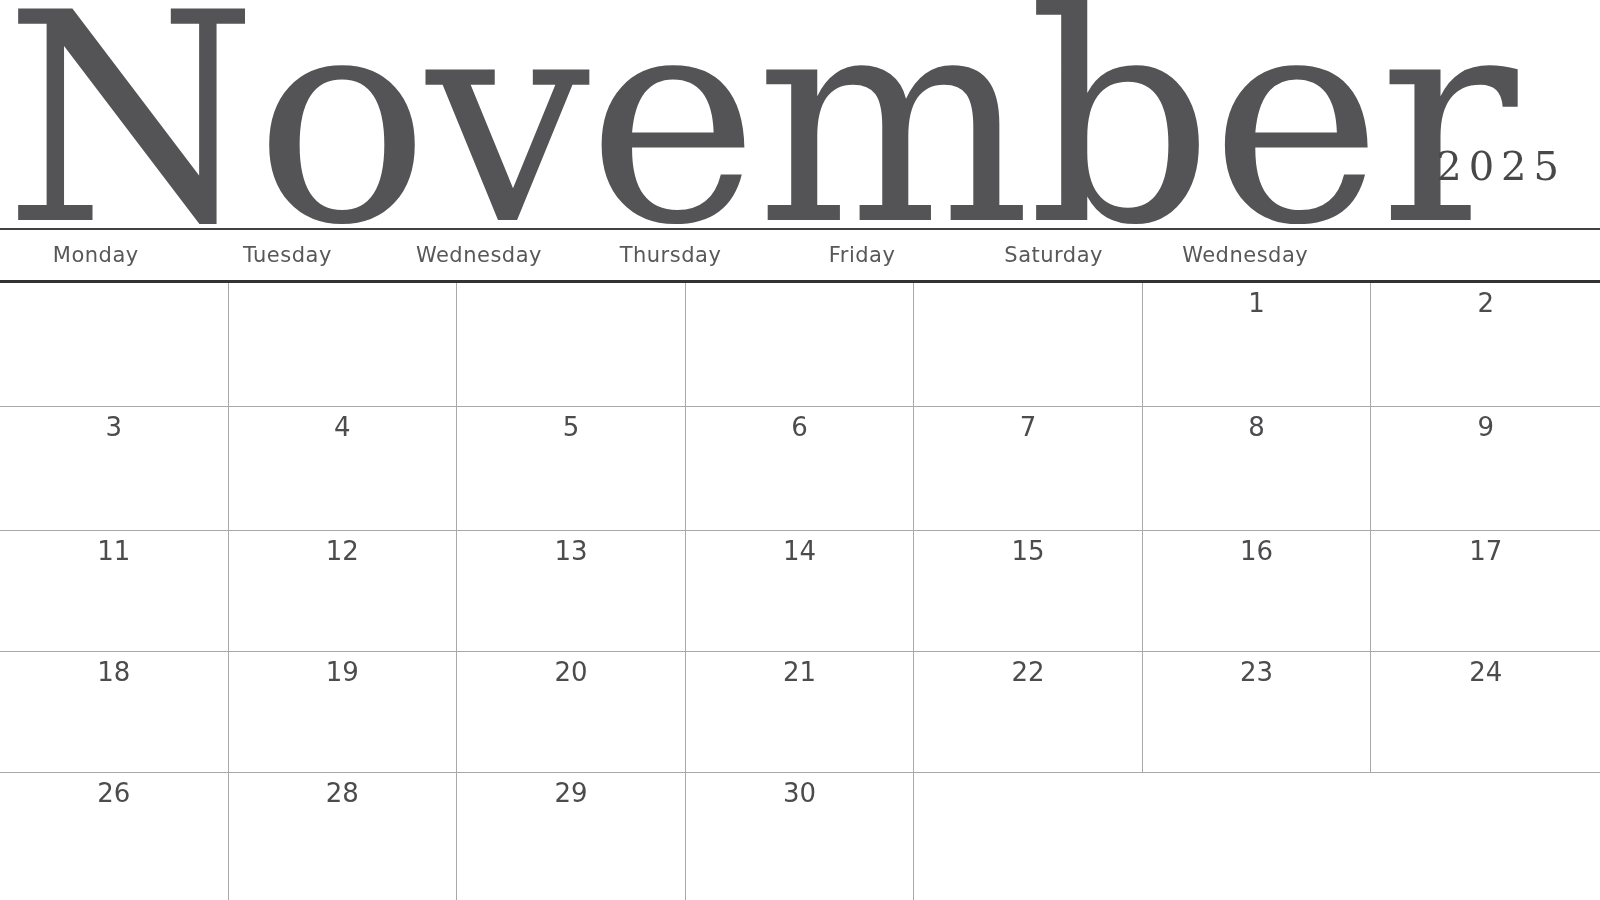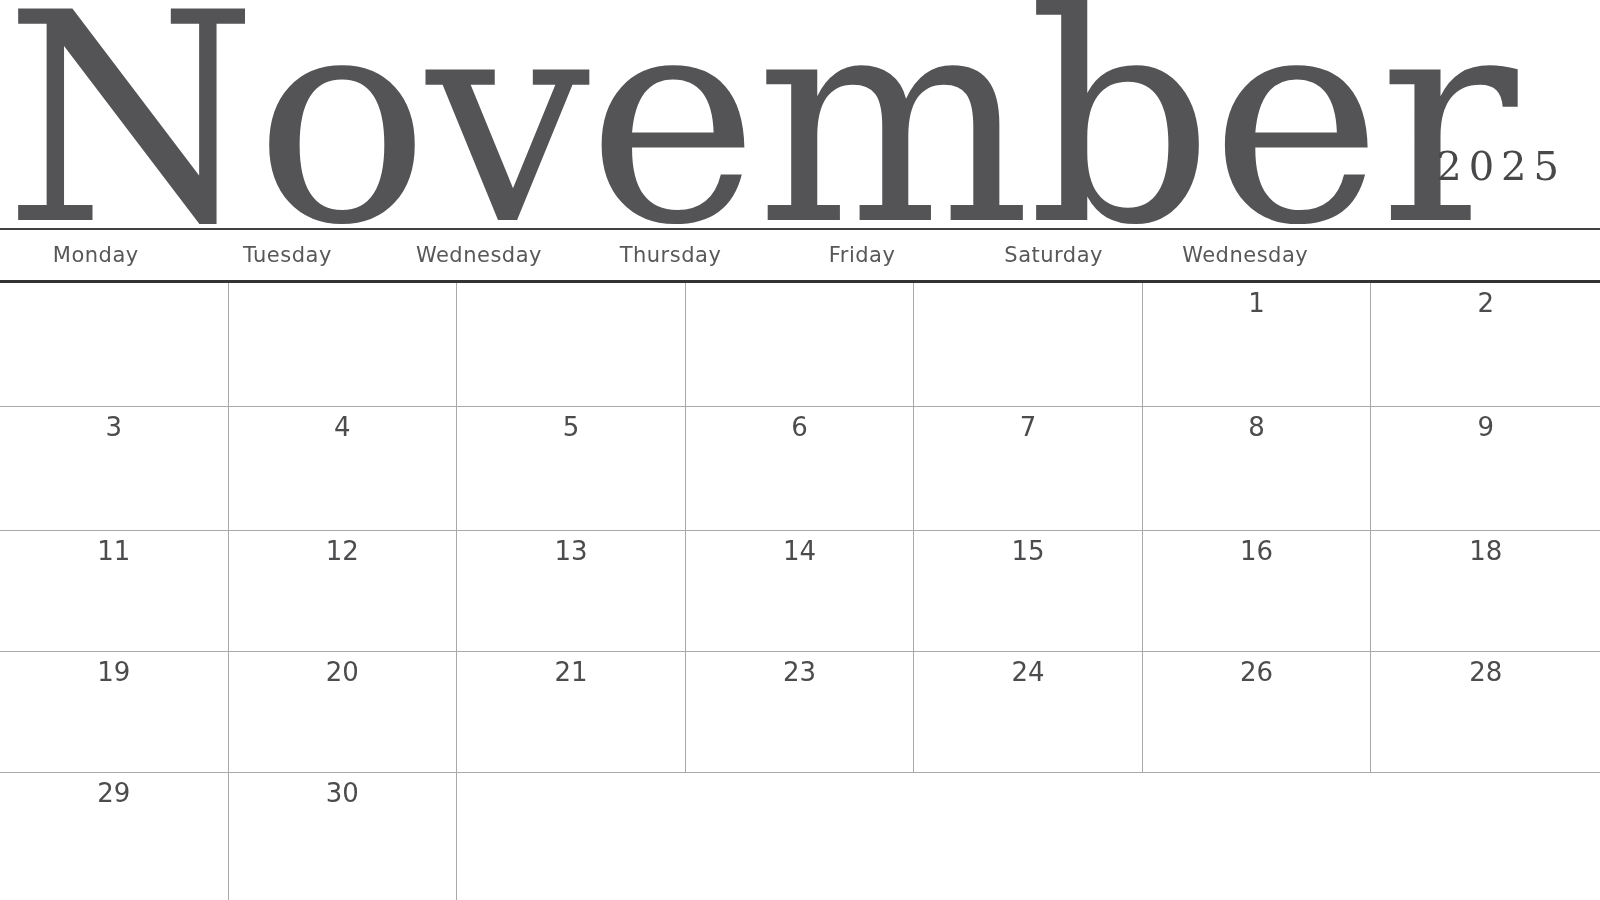--- a/index.html
+++ b/index.html
@@ -141,24 +141,26 @@
   <div class="cell">8</div>
   <div class="cell">9</div>
 
   <div class="cell">11</div>
   <div class="cell">12</div>
   <div class="cell">13</div>
   <div class="cell">14</div>
   <div class="cell">15</div>
   <div class="cell">16</div>
 
+  <div class="cell">17</div>
   <div class="cell">18</div>
   <div class="cell">19</div>
   <div class="cell">20</div>
   <div class="cell">21</div>
+  <div class="cell">22</div>
   <div class="cell">23</div>
 
   <div class="cell">24</div>
   <div class="cell">26</div>
   <div class="cell">28</div>
   <div class="cell">29</div>
   <div class="cell">30</div>
 </div>
 
 </body></html>

